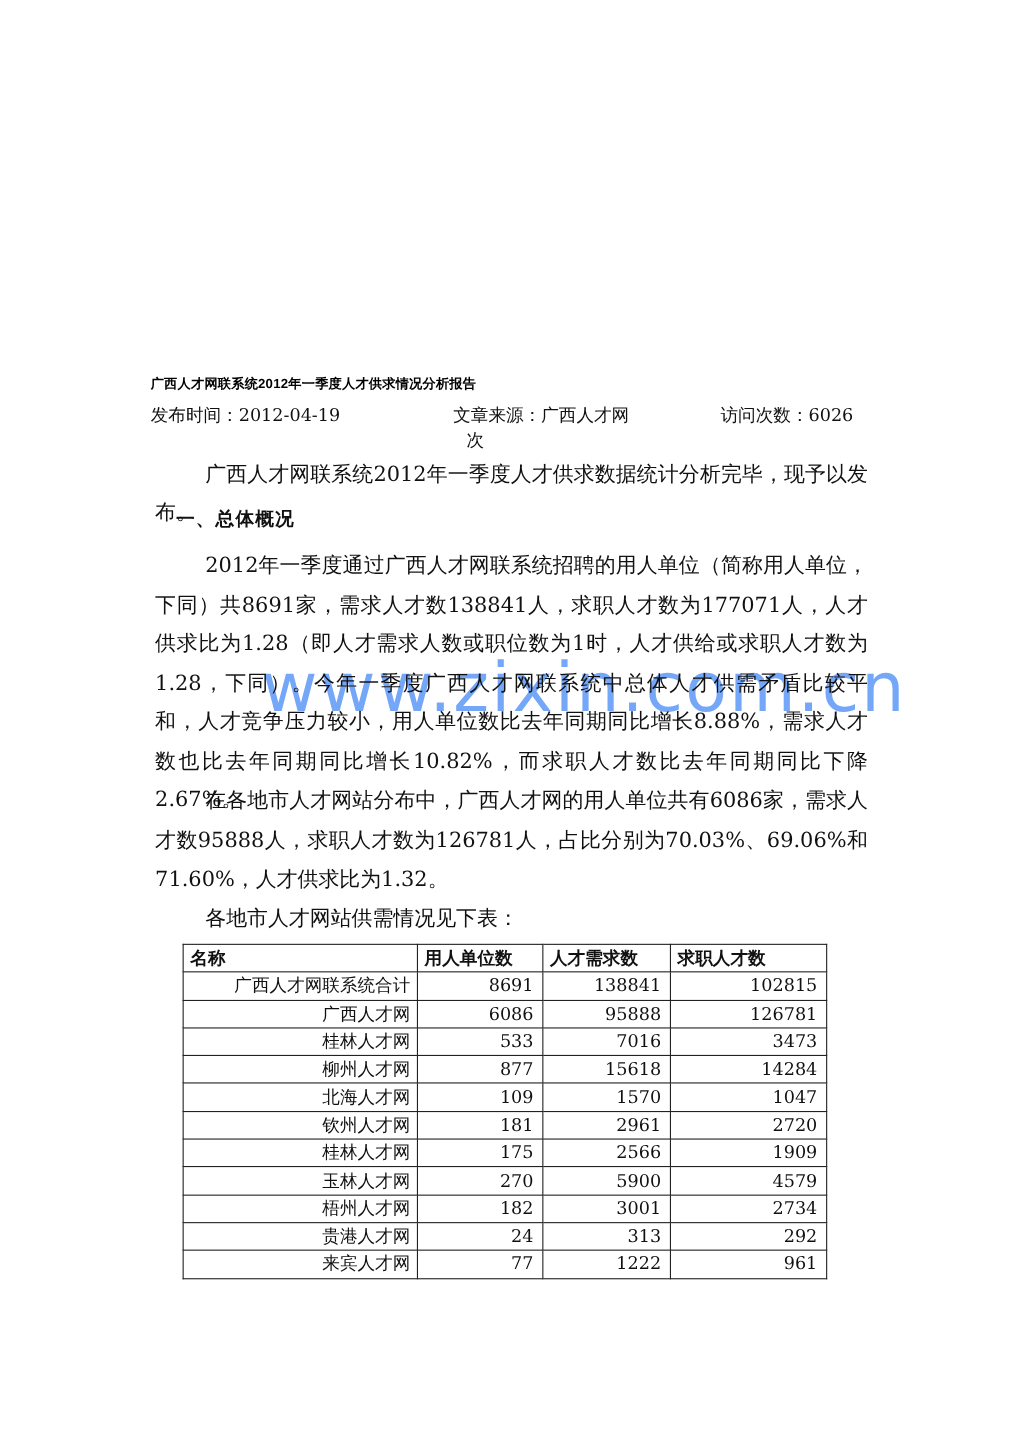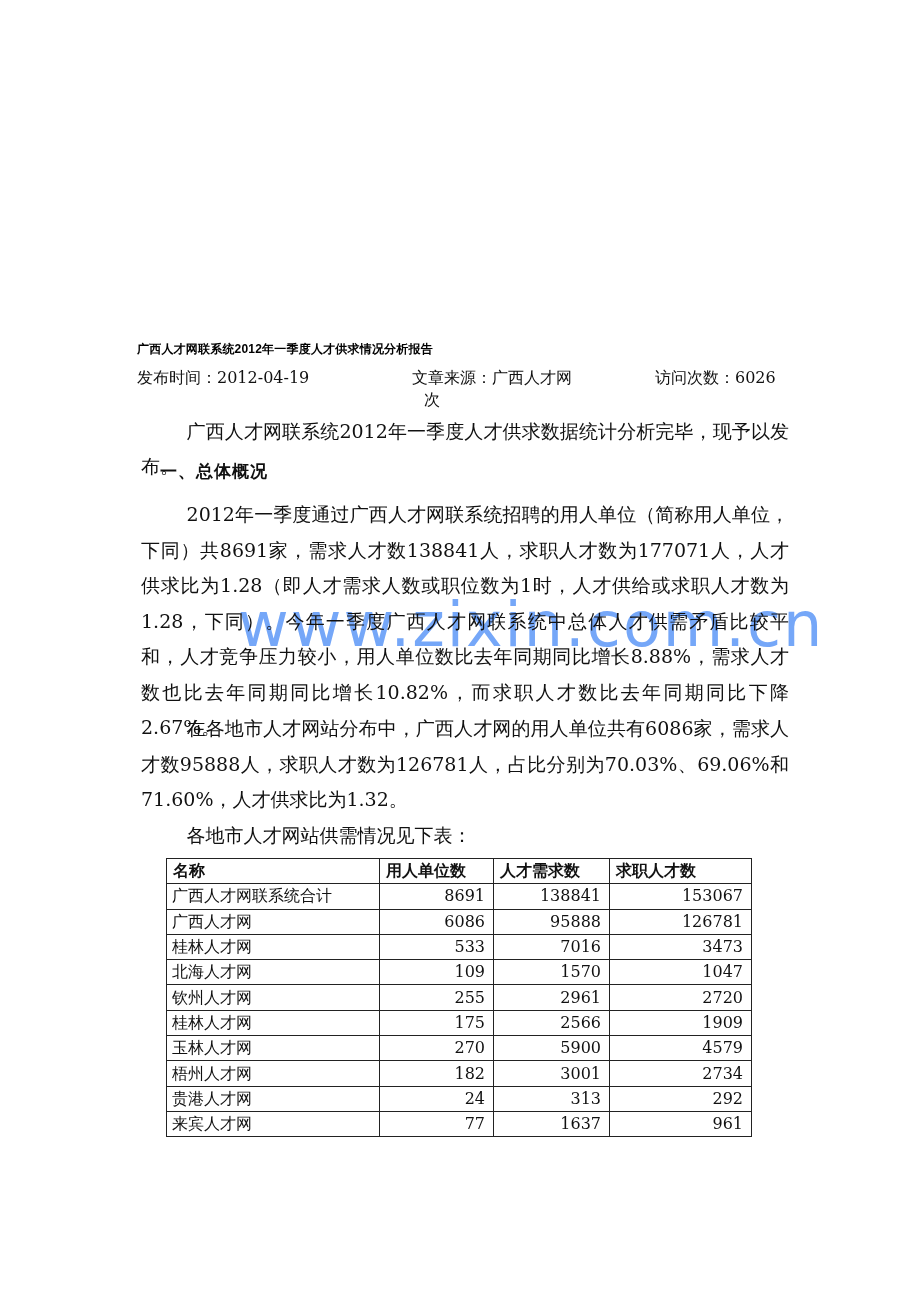--- a/index.html
+++ b/index.html
@@ -101,21 +101,21 @@
       line-height: 24px;
       white-space: nowrap;
     }
     table.data th {
       font-family: "DejaVu Sans", "Liberation Sans", sans-serif;
       font-weight: bold;
       font-size: 16px;
       text-align: left;
     }
     table.data td.num { text-align: right; padding-right: 8px; }
-    table.data td.name { text-align: left; padding-left: 5px; }
+    table.data td.name { text-align: right; padding-left: 5px; }
     .c1 { width: 200px; }
     .c2 { width: 101px; }
     .c3 { width: 103px; }
     .c4 { width: 129px; }
   </style>
 </head>
 <body>
 
 <div class="page">
 
@@ -146,43 +146,49 @@
           <th class="c2">用人单位数</th>
           <th class="c3">人才需求数</th>
           <th class="c4">求职人才数</th>
         </tr>
       </thead>
       <tbody>
         <tr>
           <td class="name">广西人才网联系统合计</td>
           <td class="num">8691</td>
           <td class="num">138841</td>
-          <td class="num">153067</td>
+          <td class="num">102815</td>
         </tr>
         <tr>
           <td class="name">广西人才网</td>
           <td class="num">6086</td>
           <td class="num">95888</td>
           <td class="num">126781</td>
         </tr>
         <tr>
           <td class="name">桂林人才网</td>
           <td class="num">533</td>
           <td class="num">7016</td>
           <td class="num">3473</td>
         </tr>
         <tr>
+          <td class="name">柳州人才网</td>
+          <td class="num">877</td>
+          <td class="num">15618</td>
+          <td class="num">14284</td>
+        </tr>
+        <tr>
           <td class="name">北海人才网</td>
           <td class="num">109</td>
           <td class="num">1570</td>
           <td class="num">1047</td>
         </tr>
         <tr>
           <td class="name">钦州人才网</td>
-          <td class="num">255</td>
+          <td class="num">181</td>
           <td class="num">2961</td>
           <td class="num">2720</td>
         </tr>
         <tr>
           <td class="name">桂林人才网</td>
           <td class="num">175</td>
           <td class="num">2566</td>
           <td class="num">1909</td>
         </tr>
         <tr>
@@ -199,19 +205,19 @@
         </tr>
         <tr>
           <td class="name">贵港人才网</td>
           <td class="num">24</td>
           <td class="num">313</td>
           <td class="num">292</td>
         </tr>
         <tr>
           <td class="name">来宾人才网</td>
           <td class="num">77</td>
-          <td class="num">1637</td>
+          <td class="num">1222</td>
           <td class="num">961</td>
         </tr>
       </tbody>
     </table>
   </div>
 </div>
 
 </body></html>

